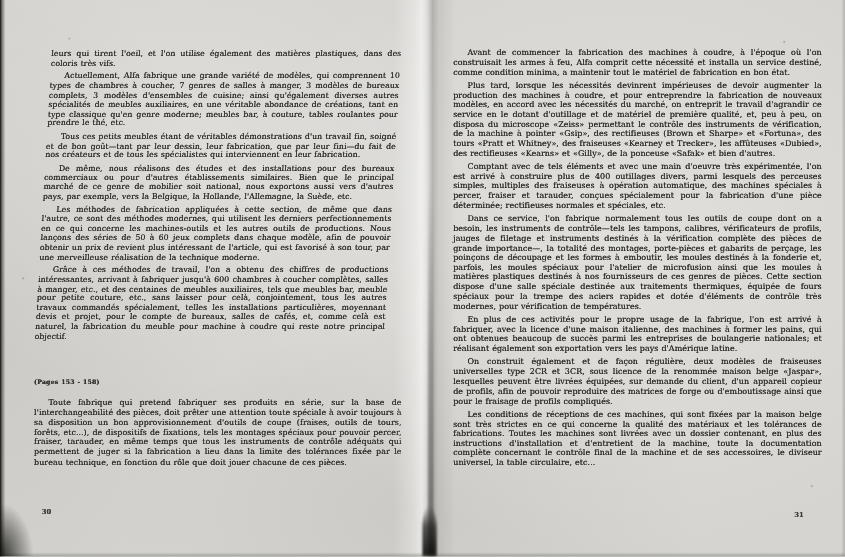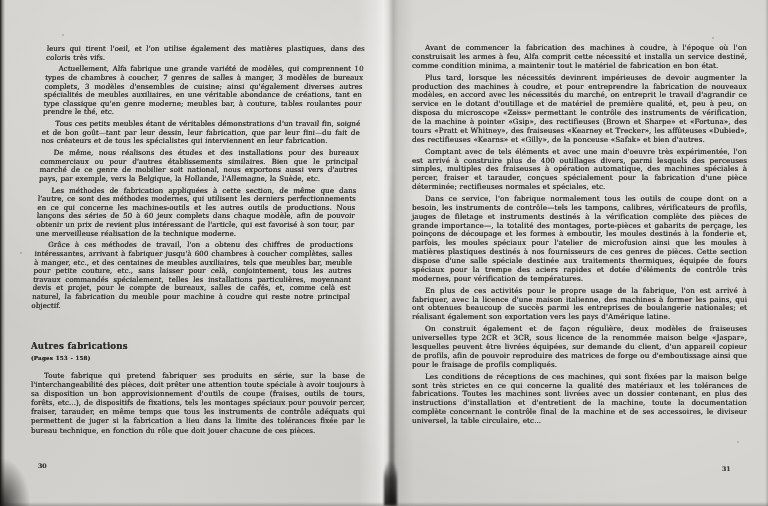--- a/index.html
+++ b/index.html
@@ -109,21 +109,20 @@
   <div id="left-body" class="page-text">
     <p class="cont">leurs qui tirent l'oeil, et l'on utilise également des matières plastiques, dans des coloris très vifs.</p>
     <p>Actuellement, Alfa fabrique une grande variété de modèles, qui comprennent 10 types de chambres à coucher, 7 genres de salles à manger, 3 modèles de bureaux complets, 3 modèles d'ensembles de cuisine; ainsi qu'également diverses autres spécialités de meubles auxiliaires, en une véritable abondance de créations, tant en type classique qu'en genre moderne; meubles bar, à couture, tables roulantes pour prendre le thé, etc.</p>
     <p>Tous ces petits meubles étant de véritables démonstrations d'un travail fin, soigné et de bon goût—tant par leur dessin, leur fabrication, que par leur fini—du fait de nos créateurs et de tous les spécialistes qui interviennent en leur fabrication.</p>
     <p>De même, nous réalisons des études et des installations pour des bureaux commerciaux ou pour d'autres établissements similaires. Bien que le principal marché de ce genre de mobilier soit national, nous exportons aussi vers d'autres pays, par exemple, vers la Belgique, la Hollande, l'Allemagne, la Suède, etc.</p>
     <p>Les méthodes de fabrication appliquées à cette section, de même que dans l'autre, ce sont des méthodes modernes, qui utilisent les derniers perfectionnements en ce qui concerne les machines-outils et les autres outils de productions. Nous lançons des séries de 50 à 60 jeux complets dans chaque modèle, afin de pouvoir obtenir un prix de revient plus intéressant de l'article, qui est favorisé à son tour, par une merveilleuse réalisation de la technique moderne.</p>
     <p>Grâce à ces méthodes de travail, l'on a obtenu des chiffres de productions intéressantes, arrivant à fabriquer jusqu'à 600 chambres à coucher complètes, salles à manger, etc., et des centaines de meubles auxiliaires, tels que meubles bar, meuble pour petite couture, etc., sans laisser pour celà, conjointement, tous les autres travaux commandés spécialement, telles les installations particulières, moyennant devis et projet, pour le compte de bureaux, salles de cafés, et, comme celà est naturel, la fabrication du meuble pour machine à coudre qui reste notre principal objectif.</p>
   </div>
 
   <div id="left-lower" class="page-text">
-    <h2 class="section-heading">Autres fabrications</h2>
     <div class="pages-ref">(Pages 153 - 158)</div>
     <div class="section-body">
       <p>Toute fabrique qui pretend fabriquer ses produits en série, sur la base de l'interchangeabilité des pièces, doit prêter une attention toute spéciale à avoir toujours à sa disposition un bon approvisionnement d'outils de coupe (fraises, outils de tours, forêts, etc...), de dispositifs de fixations, tels les montages spéciaux pour pouvoir percer, fraiser, tarauder, en même temps que tous les instruments de contrôle adéquats qui permettent de juger si la fabrication a lieu dans la limite des tolérances fixée par le bureau technique, en fonction du rôle que doit jouer chacune de ces pièces.</p>
     </div>
   </div>
 
   <div id="right-body" class="page-text">
     <p>Avant de commencer la fabrication des machines à coudre, à l'époque où l'on construisait les armes à feu, Alfa comprit cette nécessité et installa un service destiné, comme condition minima, a maintenir tout le matériel de fabrication en bon état.</p>
     <p>Plus tard, lorsque les nécessités devinrent impérieuses de devoir augmenter la production des machines à coudre, et pour entreprendre la fabrication de nouveaux modèles, en accord avec les nécessités du marché, on entreprit le travail d'agrandir ce service en le dotant d'outillage et de matériel de première qualité, et, peu à peu, on disposa du microscope «Zeiss» permettant le contrôle des instruments de vérification, de la machine à pointer «Gsip», des rectifieuses (Brown et Sharpe» et «Fortuna», des tours «Pratt et Whitney», des fraiseuses «Kearney et Trecker», les affûteuses «Dubied», des rectifieuses «Kearns» et «Gilly», de la ponceuse «Safak» et bien d'autres.</p>
     <p>Comptant avec de tels éléments et avec une main d'oeuvre très expérimentée, l'on est arrivé à construire plus de 400 outillages divers, parmi lesquels des perceuses simples, multiples des fraiseuses à opération automatique, des machines spéciales à percer, fraiser et tarauder, conçues spécialement pour la fabrication d'une pièce déterminée; rectifieuses normales et spéciales, etc.</p>

